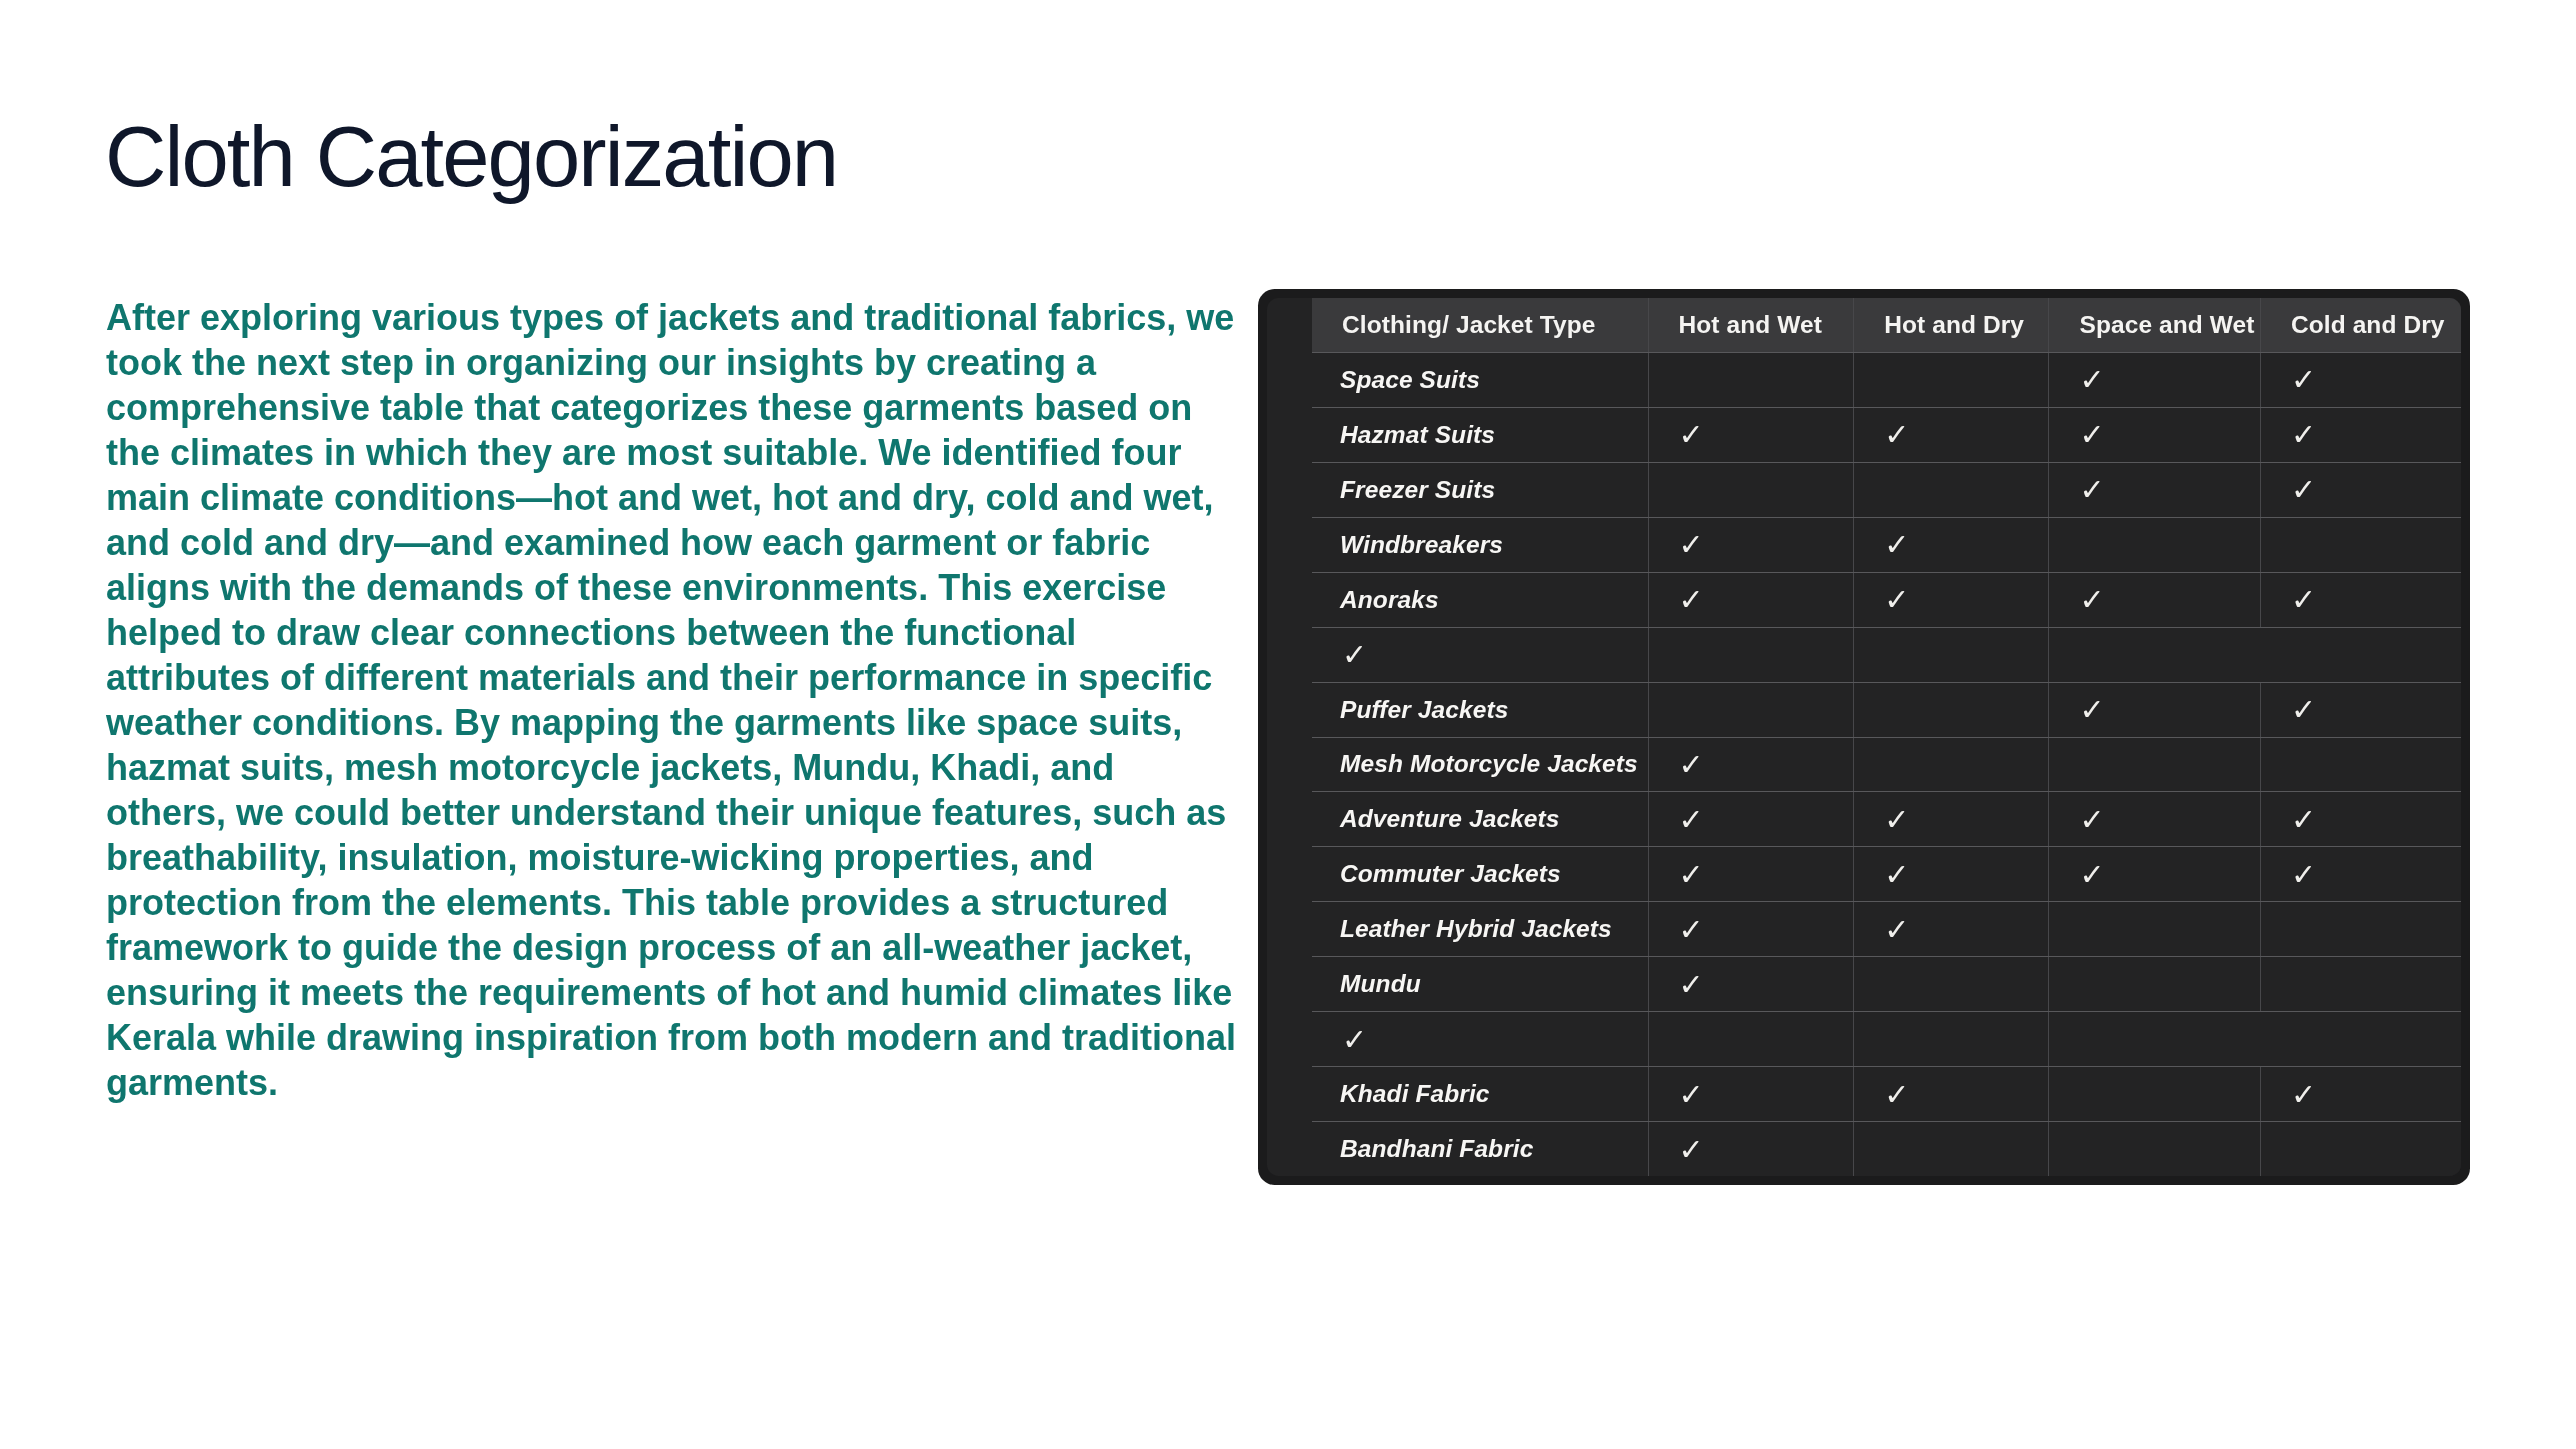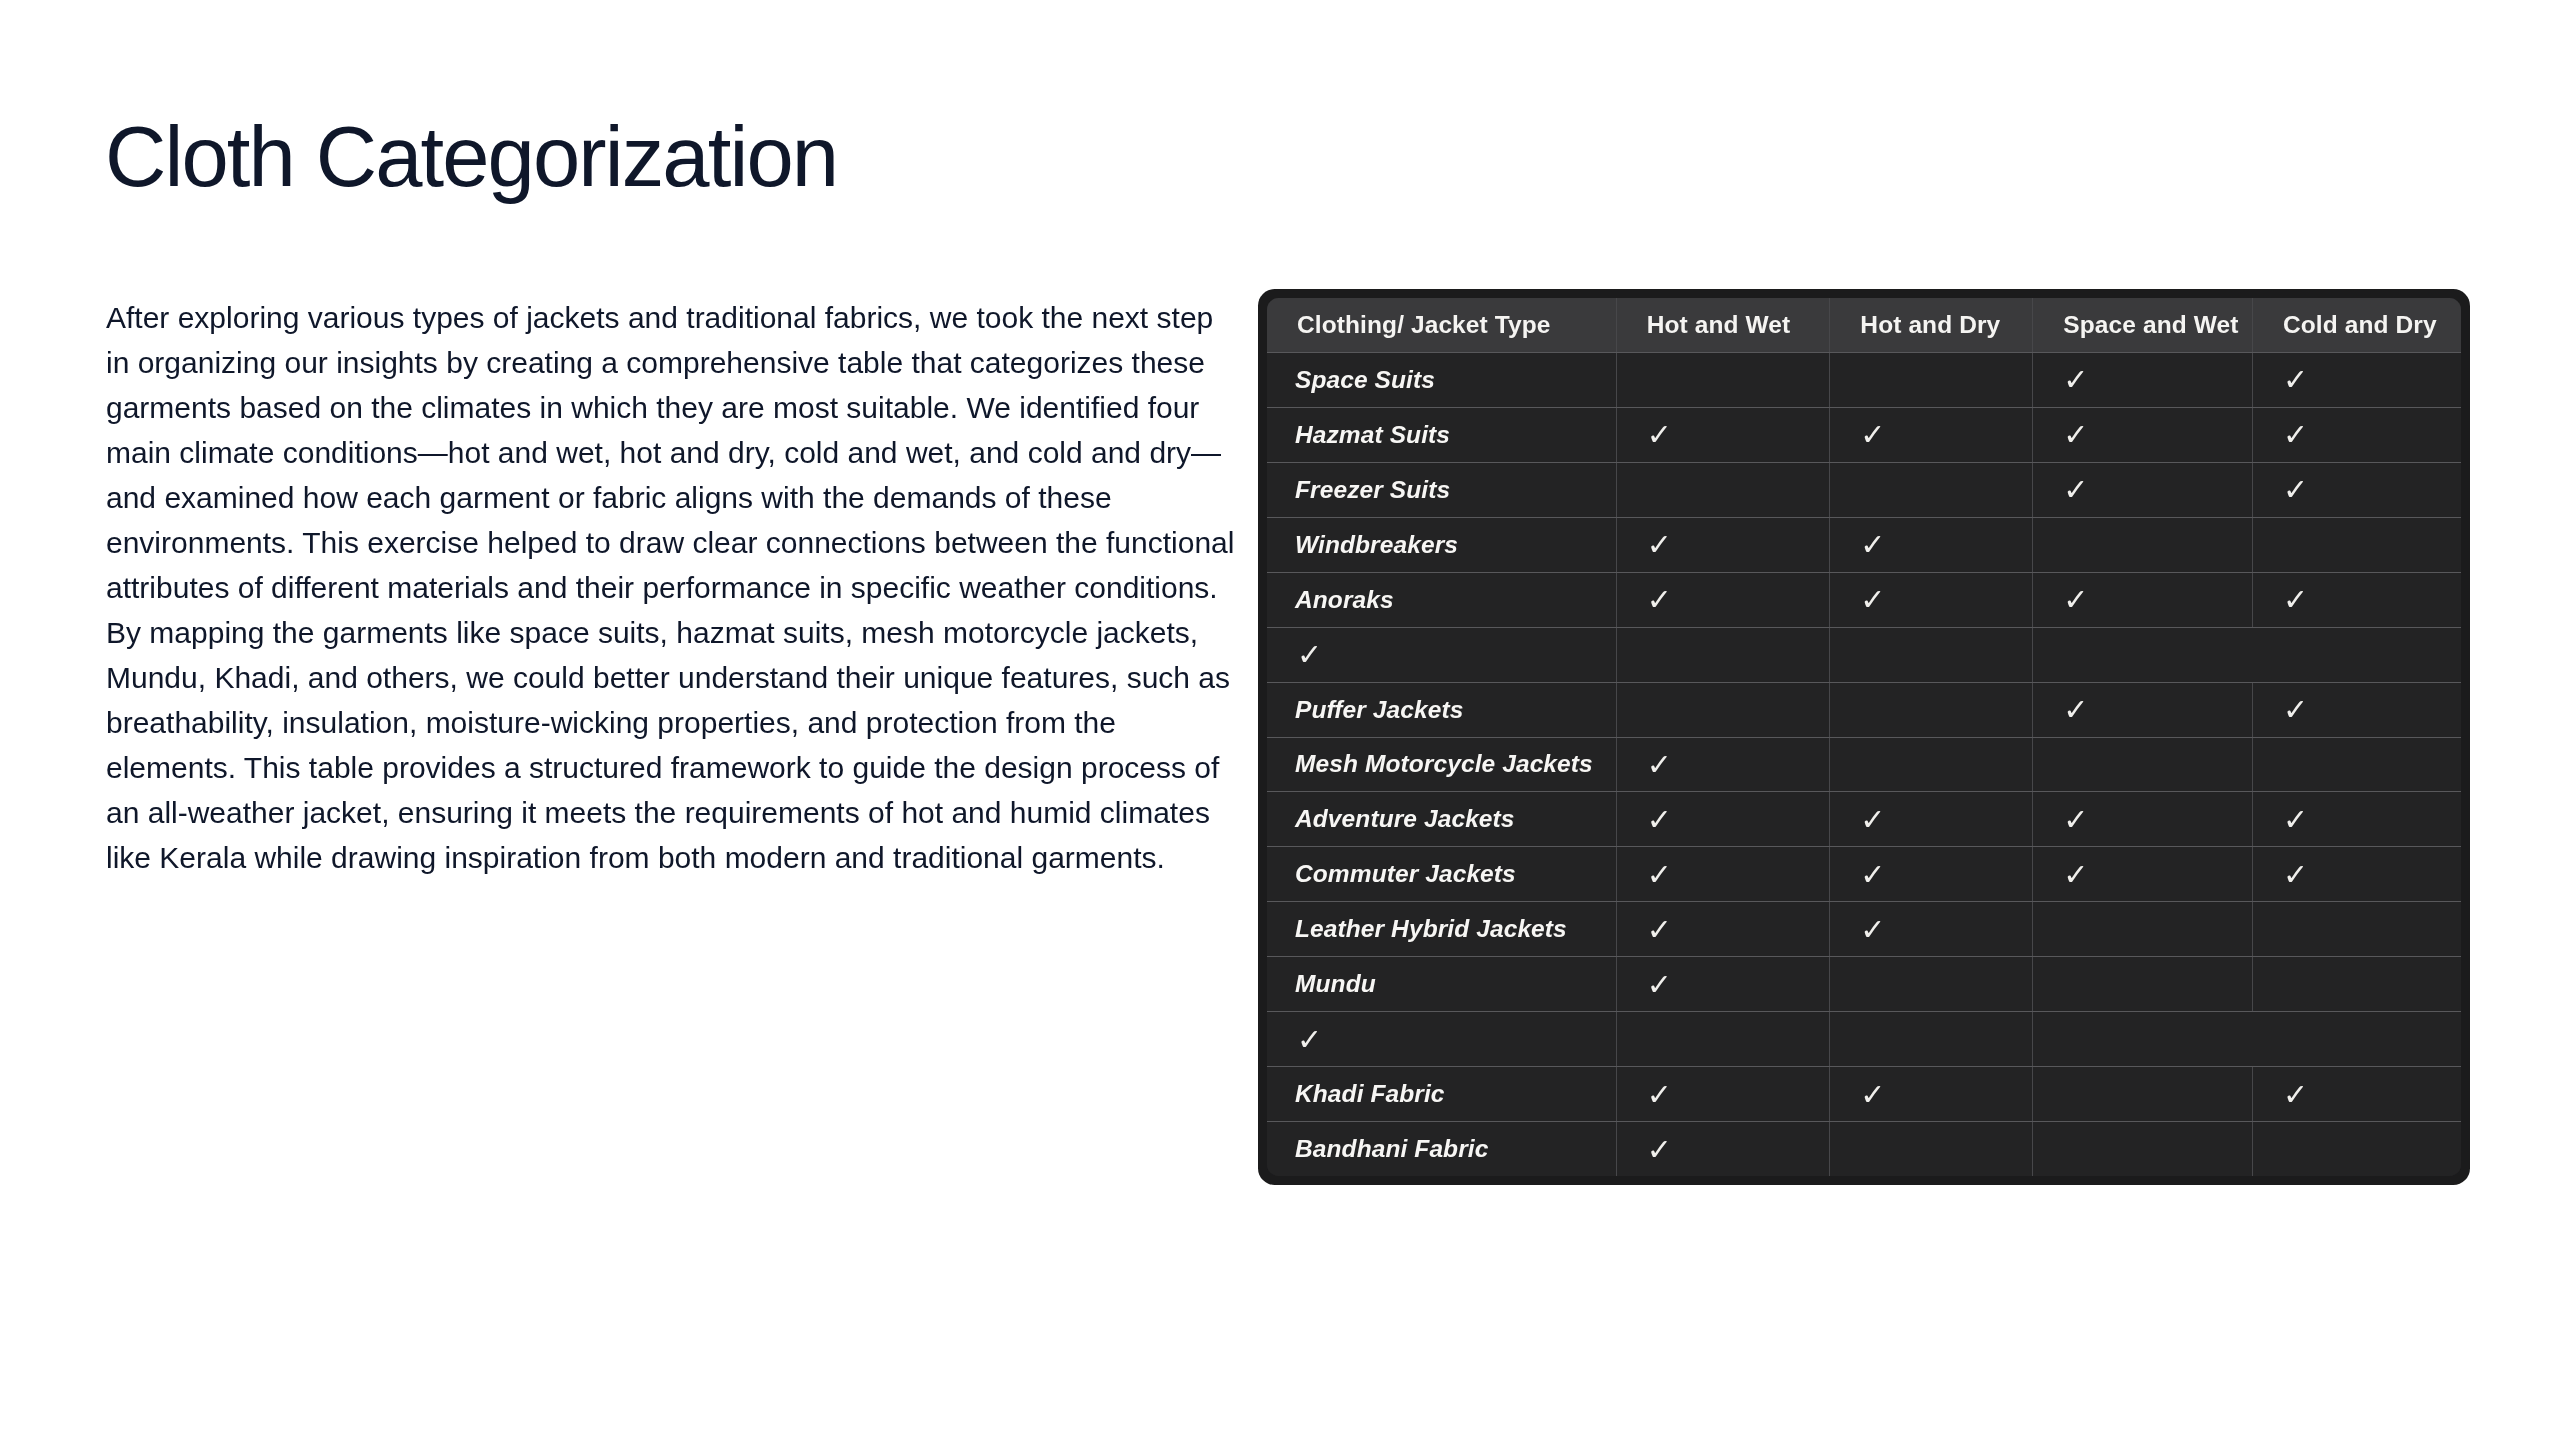--- a/index.html
+++ b/index.html
@@ -20,24 +20,24 @@
     line-height: 1.15;
     font-weight: normal;
     letter-spacing: -1.9px;
     color: #0f172a;
   }
   .intro {
     position: absolute;
     left: 106px;
     top: 295px;
     width: 1137px;
-    font-size: 30px;
+    font-size: 36px;
     line-height: 45px;
-    font-weight: 400;
-    color: #0f172a;
+    font-weight: 700;
+    color: #0f766e;
   }
 
   
   .table-frame {
     position: absolute;
     left: 1258px;
     top: 289px;
     width: 1212px;
     height: 896px;
     background: #1b1b1c;
@@ -53,20 +53,21 @@
     border-radius: 11.6px;
     overflow: hidden;
     display: flex;
     flex-direction: column;
   }
   .trow {
     flex: 1 1 0;
     display: grid;
     grid-template-columns: 29.2% 17.9% 17.0% 18.4% 17.5%;
     background: #232324;
+    margin-left: 45px;
   }
   .trow.thead { background: #3a3a3c; }
   .tbody { display: contents; }
   .tbody .trow { border-top: 1.3px solid #58585b; }
   .tcell {
     display: flex;
     align-items: center;
     padding-left: 30px;
     overflow: hidden;
     white-space: nowrap;

